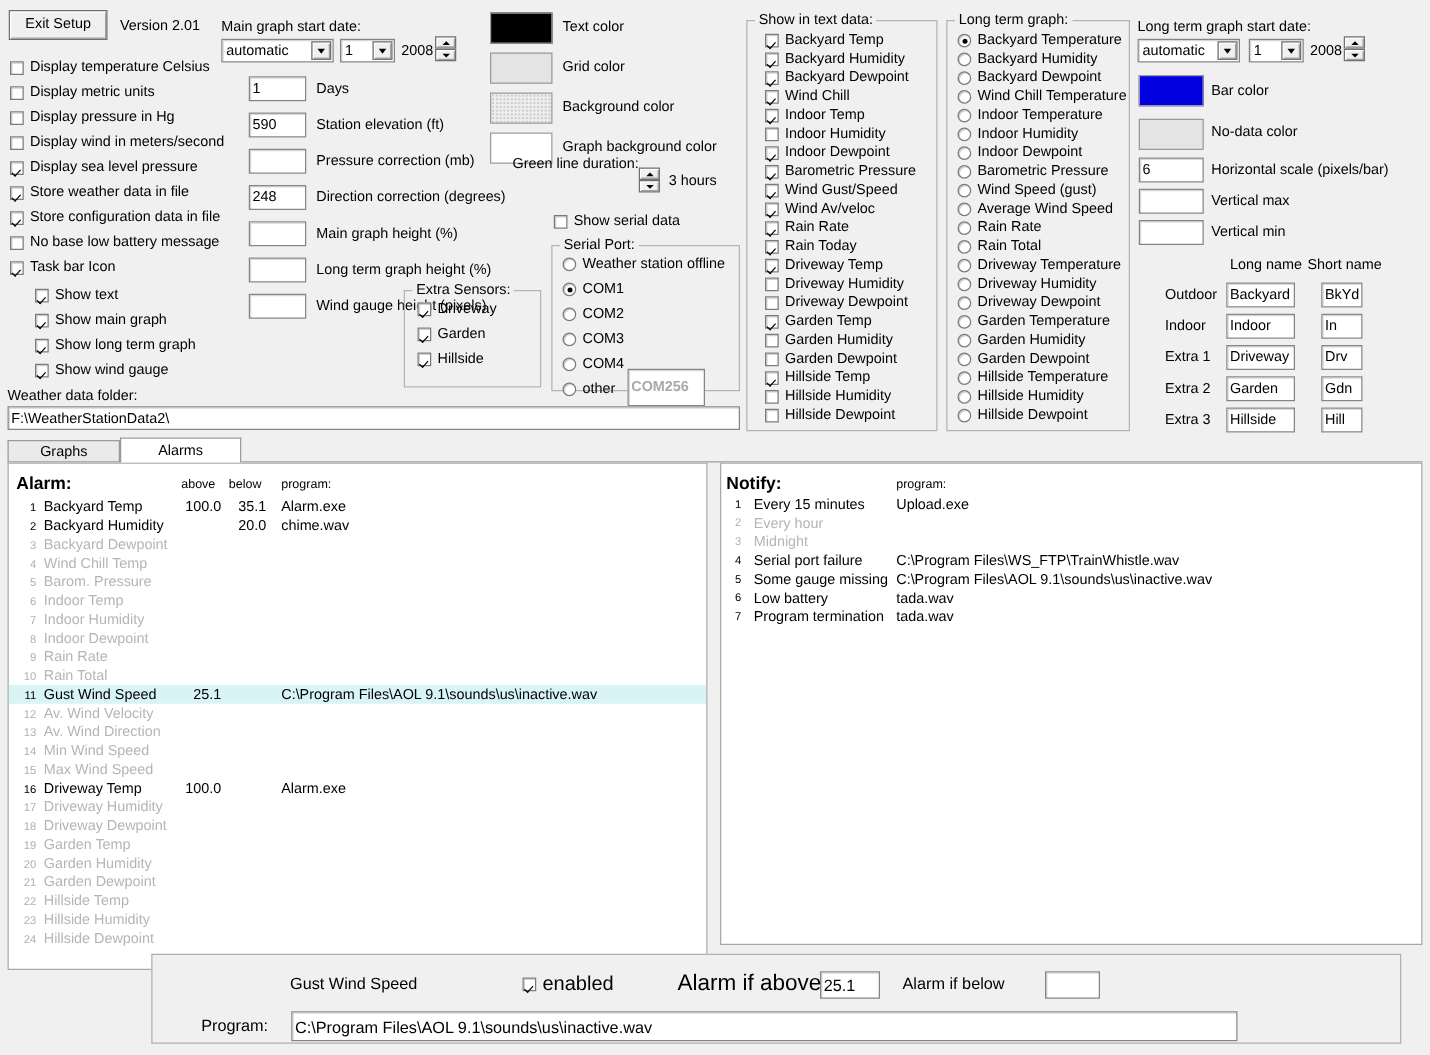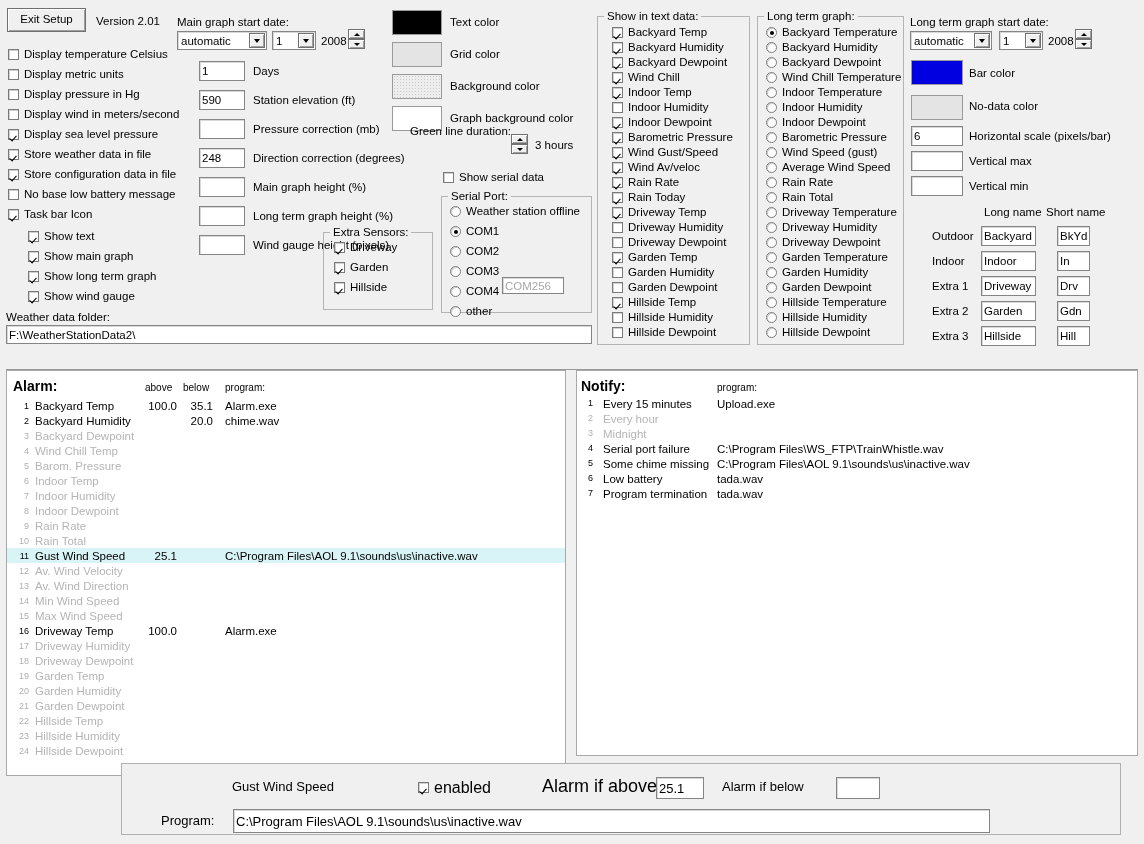--- a/index.html
+++ b/index.html
@@ -299,21 +299,21 @@
         </div>
         <div class="rd" style="left:8px;top:88px;">
           <span class="rdx"></span>
           <span>COM4</span>
         </div>
         <div class="rd" style="left:8px;top:108px;">
           <span class="rdx"></span>
           <span>other</span>
         </div>
       </div>
-    <div class="txt ph" style="position:absolute;left:60px;top:80px;width:62px;height:17px;">COM256</div>
+    <div class="txt ph" style="position:absolute;left:60px;top:98px;width:62px;height:30px;font-weight:bold;">COM256</div>
   </div>
 
   <div class="group" style="left:597px;top:16px;width:153px;height:329px;">
     <span class="gtitle">Show in text data:</span>
     <div id="show-in-text-data-items">
         <div class="cb" style="left:14px;top:9px;">
           <span class="cbx on"></span>
           <span>Backyard Temp</span>
         </div>
         <div class="cb" style="left:14px;top:24px;">
@@ -540,20 +540,26 @@
       <div class="txt" style="position:absolute;left:981px;top:276px;width:55px;height:20px;">Driveway</div>
       <div class="txt" style="position:absolute;left:1057px;top:276px;width:33px;height:20px;">Drv</div>
       <div class="lbl" style="left:932px;top:305px;">Extra 2</div>
       <div class="txt" style="position:absolute;left:981px;top:301px;width:55px;height:20px;">Garden</div>
       <div class="txt" style="position:absolute;left:1057px;top:301px;width:33px;height:20px;">Gdn</div>
       <div class="lbl" style="left:932px;top:330px;">Extra 3</div>
       <div class="txt" style="position:absolute;left:981px;top:326px;width:55px;height:20px;">Hillside</div>
       <div class="txt" style="position:absolute;left:1057px;top:326px;width:33px;height:20px;">Hill</div>
     </div>
 
+  <div class="tabstrip">
+    <div id="tabs">
+        <div class="tab" style="left:0px;width:90px;">Graphs</div>
+        <div class="tab active" style="left:90px;width:97px;">Alarms</div>
+      </div>
+  </div>
   <div style="position:absolute;left:6px;top:369px;width:1132px;height:1px;background:#9a9a9a;"></div>
 
   <div class="panel" style="left:6px;top:370px;width:560px;height:406px;">
     <div class="hdr" style="left:6px;top:7px;">Alarm:</div>
     <div class="colh" style="left:138px;top:11px;">above</div>
     <div class="colh" style="left:176px;top:11px;">below</div>
     <div class="colh" style="left:218px;top:11px;">program:</div>
     <div id="alarm-rows" style="position:absolute;left:0;top:27px;right:0;">
         <div class="lrow" style="top:0px;">
           <div class="lnum">1</div>
@@ -680,21 +686,21 @@
           <div class="nnum dim">3</div>
           <div class="nname dim">Midnight</div>
         </div>
         <div class="nrow" style="top:45px;">
           <div class="nnum">4</div>
           <div class="nname">Serial port failure</div>
           <div class="nprog">C:\Program Files\WS_FTP\TrainWhistle.wav</div>
         </div>
         <div class="nrow" style="top:60px;">
           <div class="nnum">5</div>
-          <div class="nname">Some chime missing</div>
+          <div class="nname">Some gauge missing</div>
           <div class="nprog">C:\Program Files\AOL 9.1\sounds\us\inactive.wav</div>
         </div>
         <div class="nrow" style="top:75px;">
           <div class="nnum">6</div>
           <div class="nname">Low battery</div>
           <div class="nprog">tada.wav</div>
         </div>
         <div class="nrow" style="top:90px;">
           <div class="nnum">7</div>
           <div class="nname">Program termination</div>

